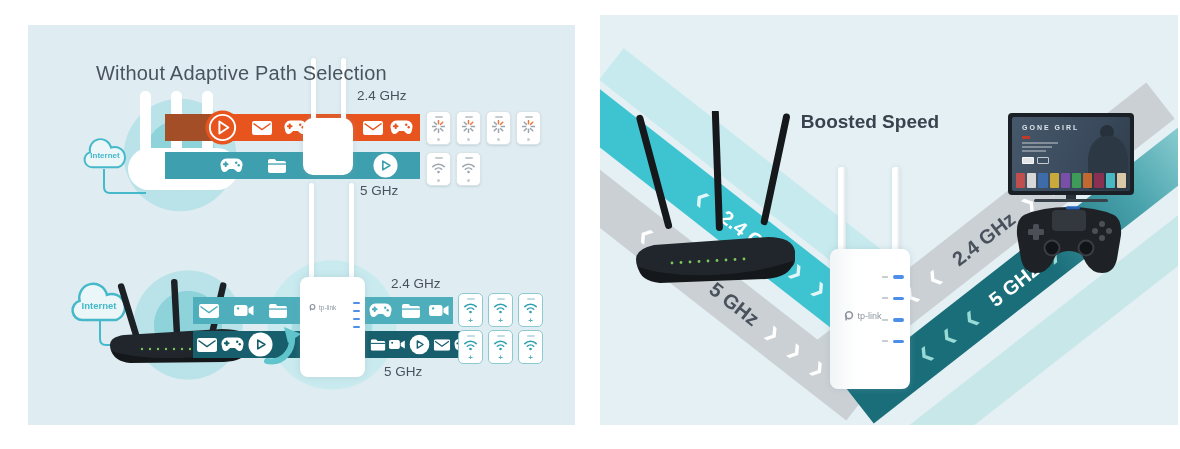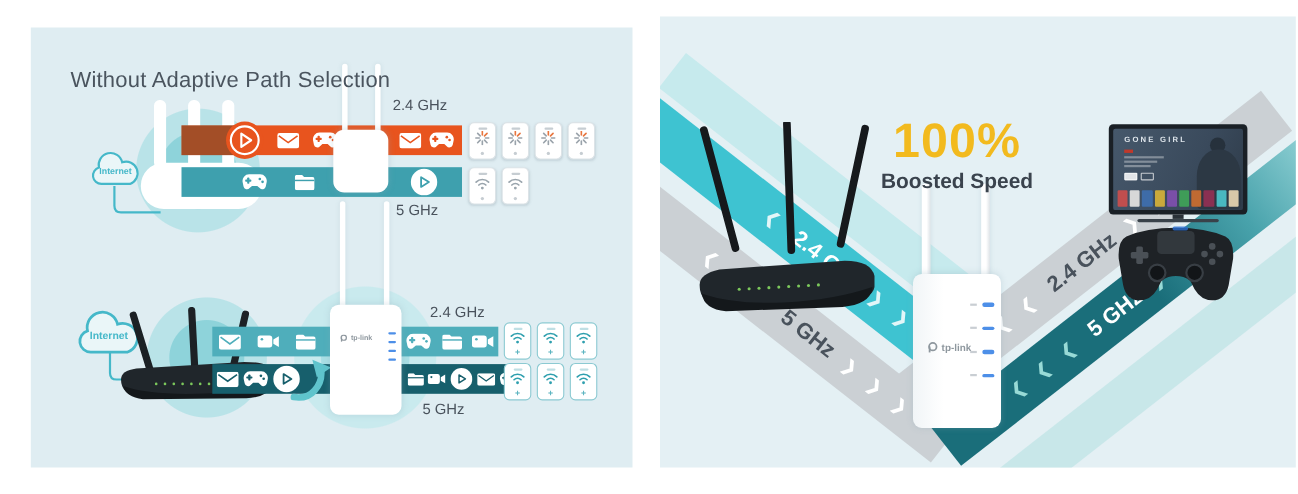--- a/index.html
+++ b/index.html
@@ -4,21 +4,21 @@
 <style>
   html,body{margin:0;padding:0;background:#fff;}
   .page{position:relative;width:1180px;height:449px;background:#fff;overflow:hidden;
         font-family:"Liberation Sans",sans-serif;}
   .panel{position:absolute;overflow:hidden;}
   .panel.left{left:28px;top:25px;width:547px;height:400px;background:#DFEDF2;}
   .panel.right{left:600px;top:15px;width:578px;height:410px;background:#E4F0F4;}
   .dia{position:absolute;inset:0;}
 
   .dia-title{position:absolute;font-size:20px;font-weight:500;color:#4A545E;letter-spacing:.2px;z-index:6;}
-  .t-a{left:36px;top:20px;} .t-b{left:52px;top:198px;}
+  .t-a{left:68px;top:20px;} .t-b{left:52px;top:198px;}
 
   .glow{position:absolute;border-radius:50%;z-index:1;}
   .g-strong{background:radial-gradient(circle,#8ED3DA 0 36%,#B9E3E8 37% 58%,rgba(185,227,232,0) 59%);}
   .g-soft{background:radial-gradient(circle,#A9DEE4 0 36%,#C9EAEE 37% 58%,rgba(201,234,238,0) 59%);}
   .g-a{left:84px;top:62px;width:136px;height:136px;}
   .g-b1{left:94px;top:234px;width:132px;height:132px;}
   .g-b2{left:226px;top:222px;width:156px;height:156px;}
 
   .cloud{position:absolute;z-index:2;}
   .cloud-a{left:53px;top:110px;width:48px;height:38px;}
@@ -70,21 +70,21 @@
   .pplus{font-size:8px;line-height:5px;color:#57B2BE;font-weight:bold;}
   .pv-p .picon{color:#9AA5AD;} .pv-t .picon{color:#2E9FAE;}
 
   .ant{position:absolute;background:#fff;border-radius:3px;z-index:5;box-shadow:0 0 4px rgba(140,170,182,.25);}
   .ext-body{position:absolute;background:#fff;z-index:5;box-shadow:0 0 6px rgba(140,170,182,.3);}
   .exta-a1{left:283px;top:33px;width:5px;height:64px;} .exta-a2{left:313px;top:33px;width:5px;height:64px;}
   .exta-body{left:275px;top:93px;width:50px;height:57px;border-radius:10px;}
   .extb-a1{left:281px;top:158px;width:5px;height:98px;} .extb-a2{left:321px;top:158px;width:5px;height:98px;}
   .extb-body{left:272px;top:252px;width:65px;height:100px;border-radius:8px;}
 
-  .ext-logo{display:flex;align-items:center;gap:3px;color:#8E979E;font-weight:bold;}
+  .ext-logo{display:flex;align-items:center;gap:3px;color:#8E979E;}
   .ext-logo svg{display:block;}
   .extb-logo{position:absolute;left:9px;top:27px;font-size:6.5px;}
   .ext-leds{position:absolute;display:flex;flex-direction:column;}
   .ext-leds i{display:block;background:#4D8FE8;border-radius:2px;}
   .extb-leds{right:5px;top:25px;gap:6px;}
   .extb-leds i{width:7px;height:2px;}
 
   .arrow-b{position:absolute;left:236px;top:300px;z-index:4;}
 
   
@@ -586,21 +586,20 @@
       <span class="chev">❯ ❯ ❯</span>
     </div>
     <div class="rb rb-rx5">
       <span class="chev">❮ ❮ ❮</span>
       <span class="rb-label">5 GHz</span>
       <span class="chev">❯</span>
     </div>
     <div class="rb rb-aqua-r"></div>
 
     <div class="headline">
-      <div class="big">100%</div>
       <div class="sub">Boosted Speed</div>
     </div>
 
     <svg class="router-svg r-router" width="170" height="190" viewBox="0 0 170 190">
       <g fill="#16191C">
         <rect x="38" y="0" width="7" height="118" rx="3.5" transform="rotate(-15 41 118)"></rect>
         <rect x="88" y="-2" width="7" height="122" rx="3.5" transform="rotate(-2 91 120)"></rect>
         <rect x="132" y="0" width="7" height="114" rx="3.5" transform="rotate(12 135 114)"></rect>
       </g>
       <path d="M8,148 Q8,138 26,134 L140,126 Q164,126 167,140 L167,150 Q165,162 138,164 L30,168 Q8,166 8,148 Z" fill="#20262B"></path>

